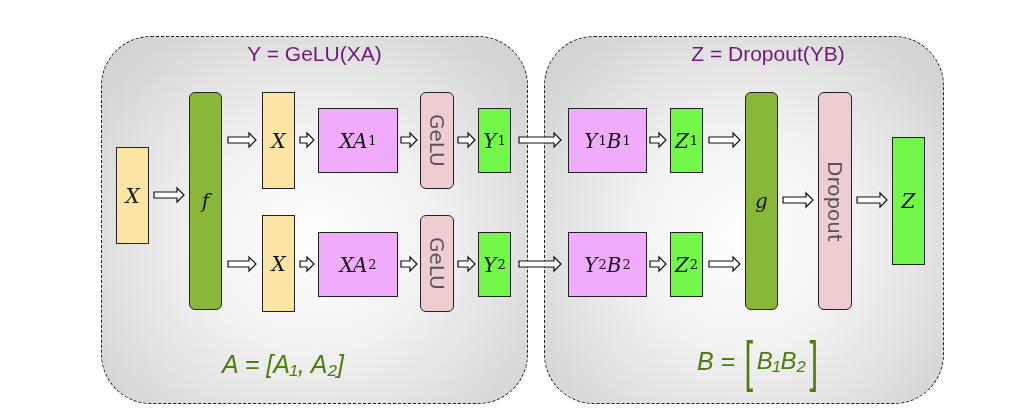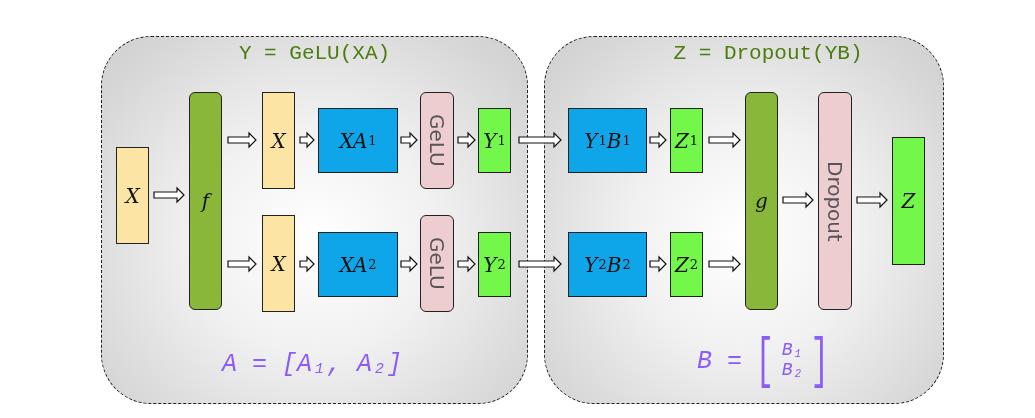--- a/index.html
+++ b/index.html
@@ -2,42 +2,42 @@
 <html><head>
 <meta charset="utf-8">
 <style>
   html, body { margin: 0; padding: 0; background: #ffffff; }
   body { width: 1035px; height: 418px; position: relative; overflow: hidden; font-family: "DejaVu Serif", serif; }
   .panel {
     position: absolute; border: 1.5px dashed #222; border-radius: 50px;
     background: radial-gradient(ellipse at 50% 55%, #ffffff 0%, #f1f1f1 40%, #d6d6d6 85%, #cfcfcf 100%);
     box-sizing: border-box;
   }
-  .title { position: absolute; font-family: Liberation Mono, monospace; font-size: 21px; color: #4d7c0f; white-space: nowrap; text-align: center; }
+  .title { position: absolute; font-family: Liberation Sans, sans-serif; font-size: 21px; color: #701a75; white-space: nowrap; text-align: center; }
   .box {
     position: absolute; box-sizing: border-box; border: 1.3px solid #222;
     display: flex; align-items: center; justify-content: center;
     font-family: "DejaVu Serif", serif; font-style: italic; font-size: 20px; color: #111;
   }
   .rounded { border-radius: 6px; }
   .yellow { background: #fbe4a4; }
   .olive { background: #88b73a; }
-  .cyan { background: #0ea5e9; text-align: right; }
+  .cyan { background: #f0abfc; text-align: right; }
   .pink { background: #eecdd0; }
   .lime { background: #72f74a; }
   .vert {
     writing-mode: vertical-rl; font-family: "DejaVu Sans", sans-serif; font-style: normal;
     font-size: 20px; color: #555;
   }
   sub { font-style: normal; font-size: 13px; vertical-align: -4px; margin-left: 1px; }
-  .formula { position: absolute; font-family: Liberation Mono, monospace; font-size: 25px; color: #8b5cf6; white-space: nowrap; }
+  .formula { position: absolute; font-family: Liberation Sans, sans-serif; font-size: 25px; color: #4d7c0f; white-space: nowrap; }
   .i { font-style: italic; }
   .matrix { display: inline-flex; align-items: center; vertical-align: middle; }
   .bracket { font-size: 56px; font-weight: 100; line-height: 1; transform: scaleX(0.55); display: inline-block; }
-  .mcol { display: inline-flex; flex-direction: column; line-height: 1.1; font-size: 18px; }
+  .mcol { display: inline-flex; flex-direction: row; line-height: 1.1; font-size: 24px; }
 </style>
 </head>
 <body>
 
 <div class="panel" style="left:101px; top:36px; width:427px; height:368px;"></div>
 <div class="title" style="left:101px; top:42px; width:427px; font-style:normal;">Y = GeLU(XA)</div>
 
 <div class="panel" style="left:544px; top:36px; width:400px; height:368px;"></div>
 <div class="title" style="left:568px; top:42px; width:400px;">Z = Dropout(YB)</div>
 

